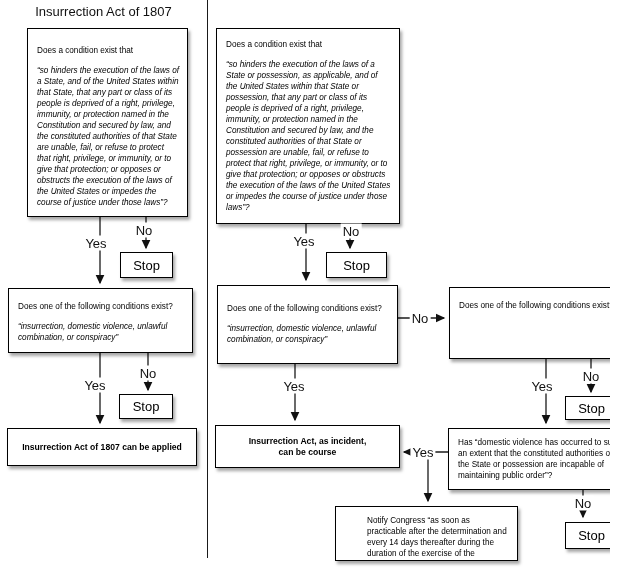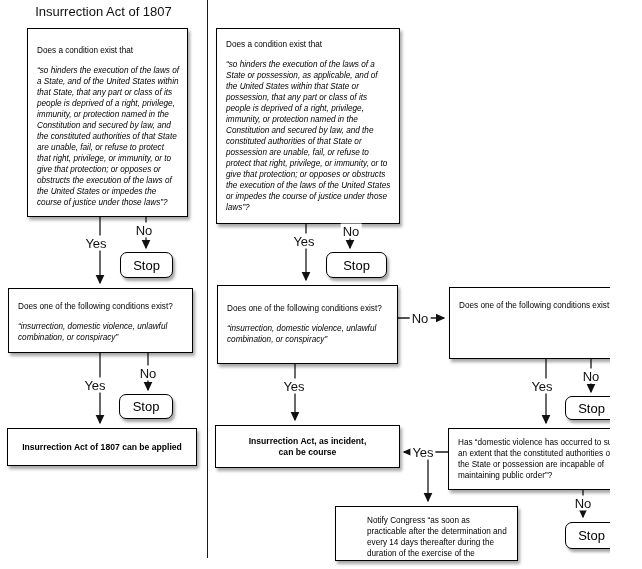--- a/index.html
+++ b/index.html
@@ -16,21 +16,21 @@
     position:absolute;background:#fff;border:1.3px solid #000;
     box-shadow:2px 3px 3px rgba(0,0,0,0.35);box-sizing:border-box;overflow:hidden;
   }
   .qbox{font-size:8.2px;line-height:11px;padding:10px 8px 6px 9px;}
   .qbox .lead{margin:0 0 9px 0;}
   .qbox .quote{margin:0;font-style:italic;}
   .inlinebox{font-size:8.2px;line-height:11px;padding:8px 8px 6px 9px;}
   .inlinebox .quote{}
   .stop{
     display:flex;align-items:center;justify-content:center;
-    font-size:13px;border-width:1.8px;border-radius:7px;
+    font-size:13px;border-width:1.8px;
   }
   .result{
     display:flex;flex-direction:column;align-items:center;justify-content:center;
     font-weight:bold;font-size:8.6px;line-height:11px;text-align:center;
   }
   .edge-label{
     position:absolute;transform:translate(-50%,-50%);
     background:#fff;padding:0 2px;font-size:13px;color:#111;
   }
 </style>

